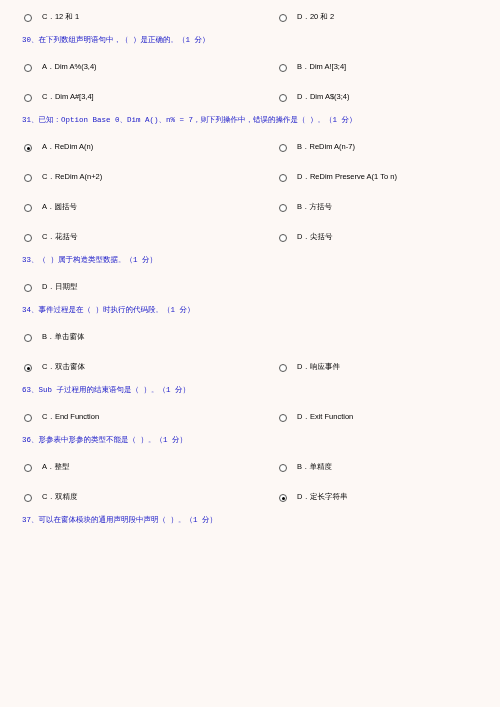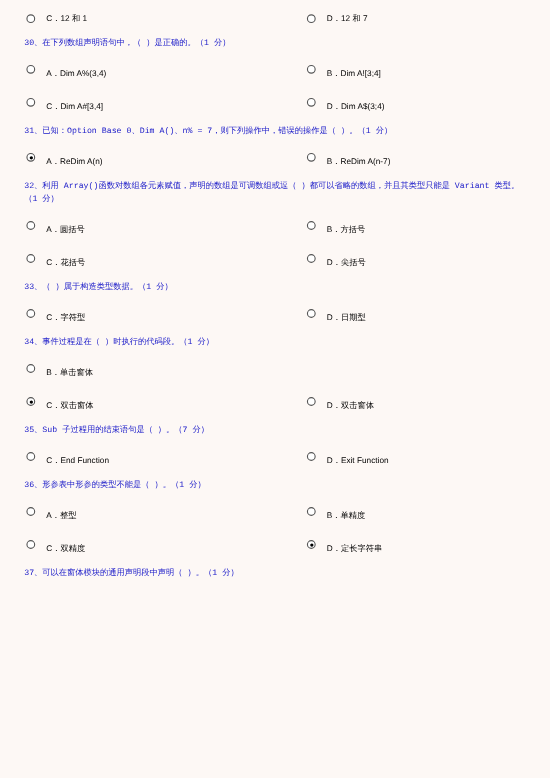--- a/index.html
+++ b/index.html
@@ -26,21 +26,21 @@
     font-family: Liberation Mono, monospace;
   }
   .opt-row {
     display: flex;
     flex-direction: row;
     margin-bottom: 10px;
   }
   .opt-cell {
     display: flex;
     flex-direction: row;
-    align-items: center;
+    align-items: flex-end;
   }
   .opt-cell.left { width: 255px; }
   .opt-cell.right { flex: 1; }
   .radio {
     box-sizing: border-box;
     width: 8px;
     height: 8px;
     border: 1px solid #555;
     border-radius: 50%;
     background: #fff;
@@ -68,21 +68,21 @@
 <body>
 
 <div class="sheet" id="sheet">
     <div class="opt-row">
       <div class="opt-cell left">
         <span class="radio"></span>
         <span class="opt-label nopad">C．12 和 1</span>
       </div>
       <div class="opt-cell right">
         <span class="radio"></span>
-        <span class="opt-label nopad">D．12 和 7</span>
+        <span class="opt-label nopad">D．20 和 2</span>
       </div>
     </div>
     <div class="q-stem">30、在下列数组声明语句中，（   ）是正确的。（1 分）</div>
     <div class="opt-row">
       <div class="opt-cell left">
         <span class="radio"></span>
         <span class="opt-label">A．Dim A%(3,4)</span>
       </div>
       <div class="opt-cell right">
         <span class="radio"></span>
@@ -103,21 +103,30 @@
     <div class="opt-row">
       <div class="opt-cell left">
         <span class="radio sel"></span>
         <span class="opt-label">A．ReDim A(n)</span>
       </div>
       <div class="opt-cell right">
         <span class="radio"></span>
         <span class="opt-label">B．ReDim A(n-7)</span>
       </div>
     </div>
-    <div class="q-stem">32、利用 Array()函数对数组各元素赋值，声明的数组是可调数组或逗（   ）都可以省略的数组，并且其类型只能是 Variant 类型。（1 分）</div>
+    <div class="opt-row">
+      <div class="opt-cell left">
+        <span class="radio"></span>
+        <span class="opt-label">C．ReDim A(n+2)</span>
+      </div>
+      <div class="opt-cell right">
+        <span class="radio"></span>
+        <span class="opt-label">D．ReDim Preserve A(1 To n)</span>
+      </div>
+    </div>
     <div class="opt-row">
       <div class="opt-cell left">
         <span class="radio"></span>
         <span class="opt-label">A．圆括号</span>
       </div>
       <div class="opt-cell right">
         <span class="radio"></span>
         <span class="opt-label">B．方括号</span>
       </div>
     </div>
@@ -126,47 +135,43 @@
         <span class="radio"></span>
         <span class="opt-label">C．花括号</span>
       </div>
       <div class="opt-cell right">
         <span class="radio"></span>
         <span class="opt-label">D．尖括号</span>
       </div>
     </div>
     <div class="q-stem">33、（   ）属于构造类型数据。（1 分）</div>
     <div class="opt-row">
-      <div class="opt-cell left">
-        <span class="radio"></span>
-        <span class="opt-label">C．字符型</span>
-      </div>
       <div class="opt-cell right">
         <span class="radio"></span>
         <span class="opt-label">D．日期型</span>
       </div>
     </div>
     <div class="q-stem">34、事件过程是在（   ）时执行的代码段。（1 分）</div>
     <div class="opt-row">
       <div class="opt-cell right">
         <span class="radio"></span>
         <span class="opt-label">B．单击窗体</span>
       </div>
     </div>
     <div class="opt-row">
       <div class="opt-cell left">
         <span class="radio sel"></span>
         <span class="opt-label">C．双击窗体</span>
       </div>
       <div class="opt-cell right">
         <span class="radio"></span>
-        <span class="opt-label">D．双击窗体</span>
-      </div>
-    </div>
-    <div class="q-stem">35、Sub 子过程用的结束语句是（   ）。（7 分）</div>
+        <span class="opt-label">D．响应事件</span>
+      </div>
+    </div>
+    <div class="q-stem">63、Sub 子过程用的结束语句是（   ）。（1 分）</div>
     <div class="opt-row">
       <div class="opt-cell left">
         <span class="radio"></span>
         <span class="opt-label">C．End Function</span>
       </div>
       <div class="opt-cell right">
         <span class="radio"></span>
         <span class="opt-label">D．Exit Function</span>
       </div>
     </div>

